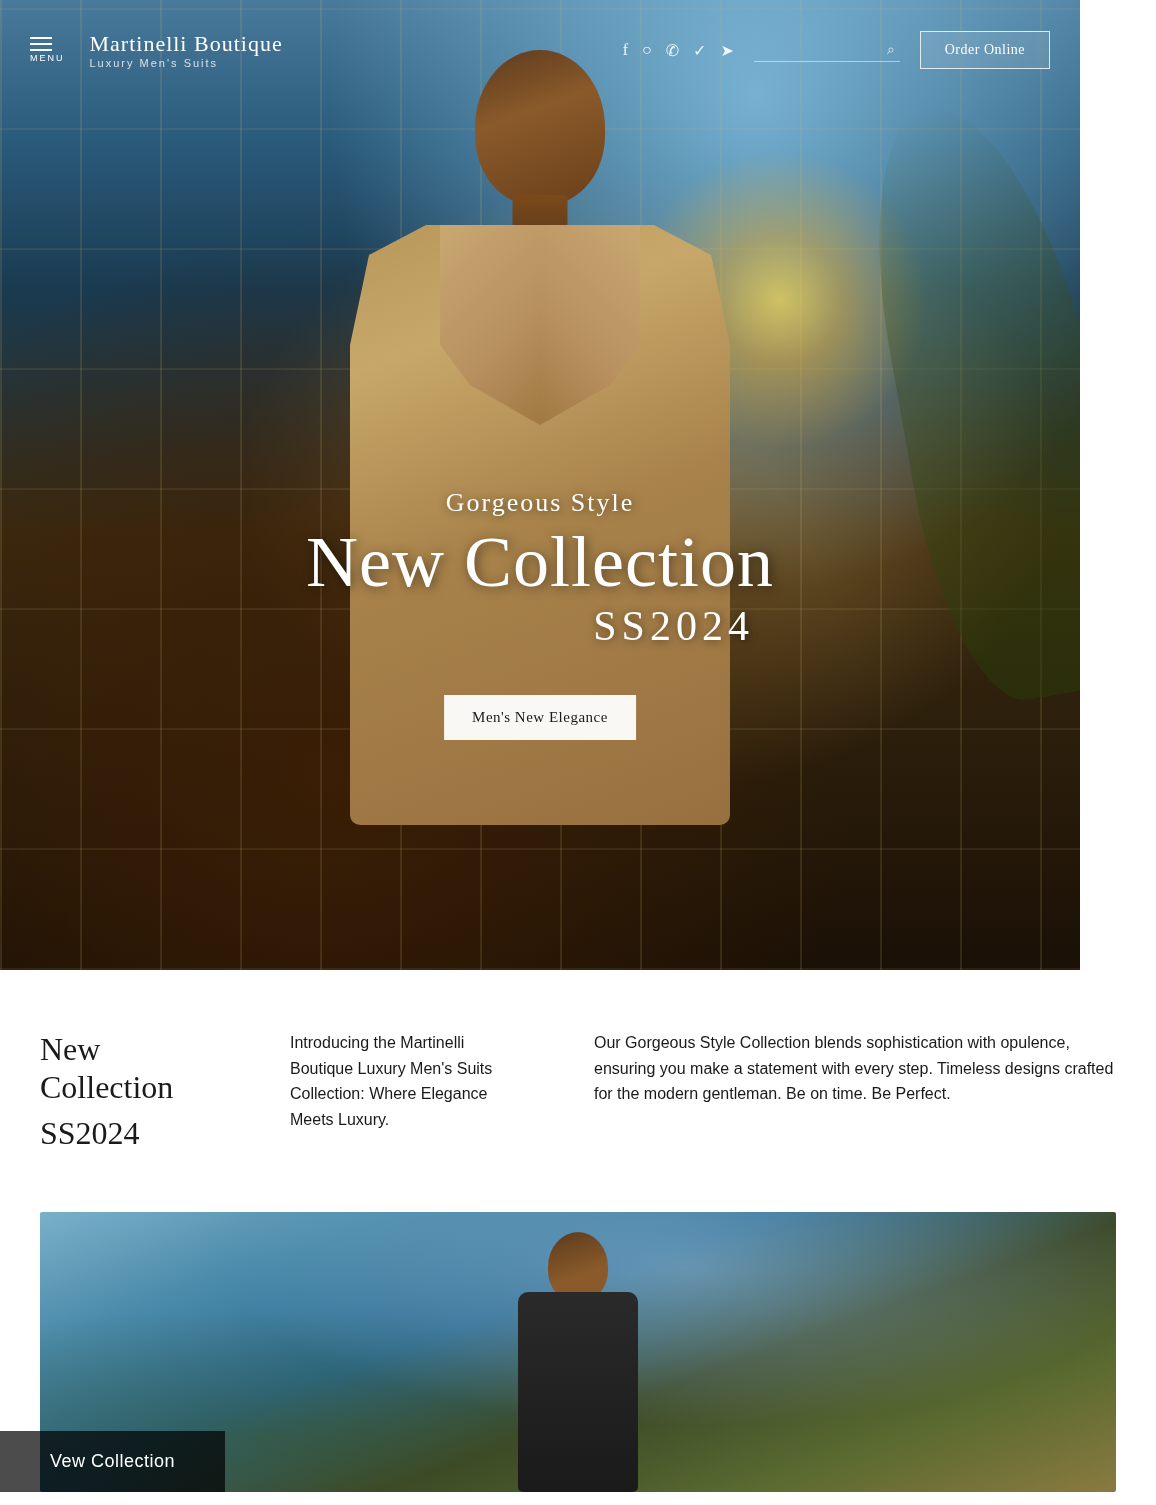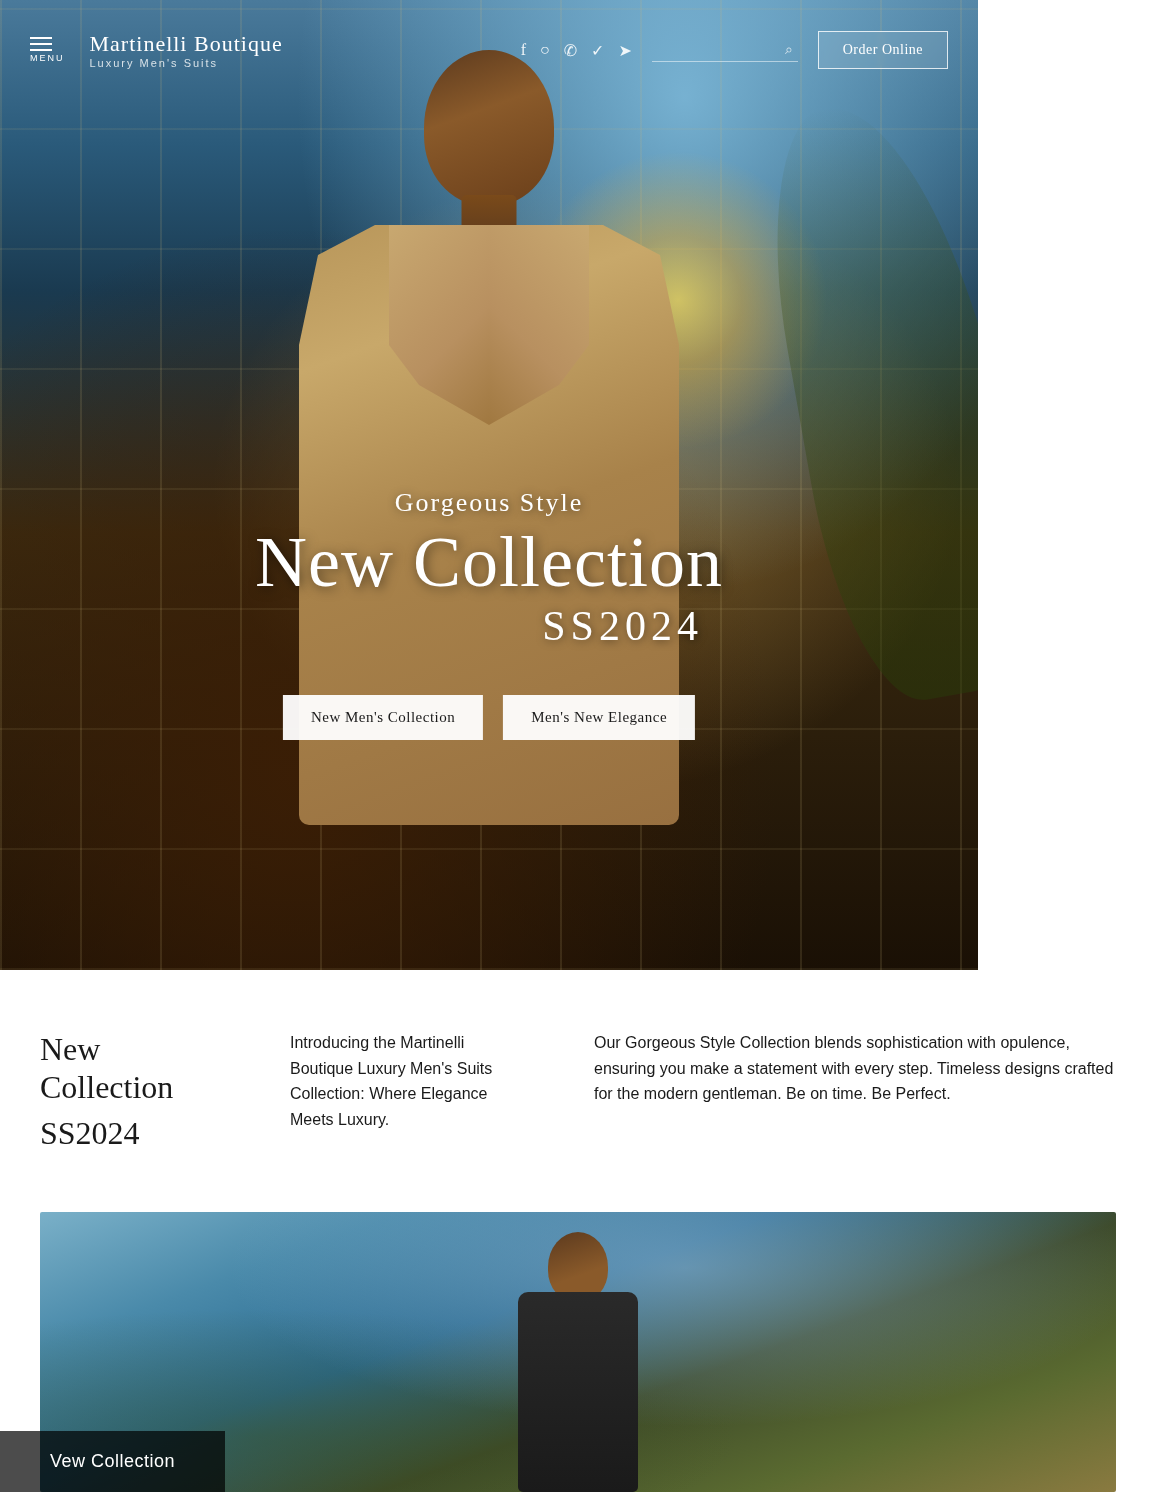--- a/index.html
+++ b/index.html
@@ -7,21 +7,21 @@
     body {
       font-family: Georgia, 'Times New Roman', serif;
       background: #fff;
       width: 1156px;
       overflow-x: hidden;
     }
 
     
     .hero {
       position: relative;
-      width: 978px;
+      width: 1080px;
       height: 970px;
       overflow: hidden;
       background: linear-gradient(135deg, #2a1a0a 0%, #5c3d1a 20%, #8a6030 40%, #c4954a 60%, #e8c070 75%, #b8d4e8 90%, #7ab0d0 100%);
     }
 
     
     .hero-bg {
       position: absolute;
       inset: 0;
       background:
@@ -501,21 +501,20 @@
     </div>
   </nav>
 
   <div class="hero-text">
     <div class="hero-subtitle">Gorgeous Style</div>
     <div class="hero-title">New Collection</div>
     <div class="hero-year">SS2024</div>
   </div>
 
   <div class="hero-buttons">
-    <button class="cta-btn">New Men's Collection</button>
     <button class="cta-btn">Men's New Elegance</button>
   </div>
 </div>
 
 <div class="content-section">
   <div class="content-col-1">
     <div class="col-title">New Collection</div>
     <div class="col-year">SS2024</div>
   </div>
   <div class="content-col-2">

